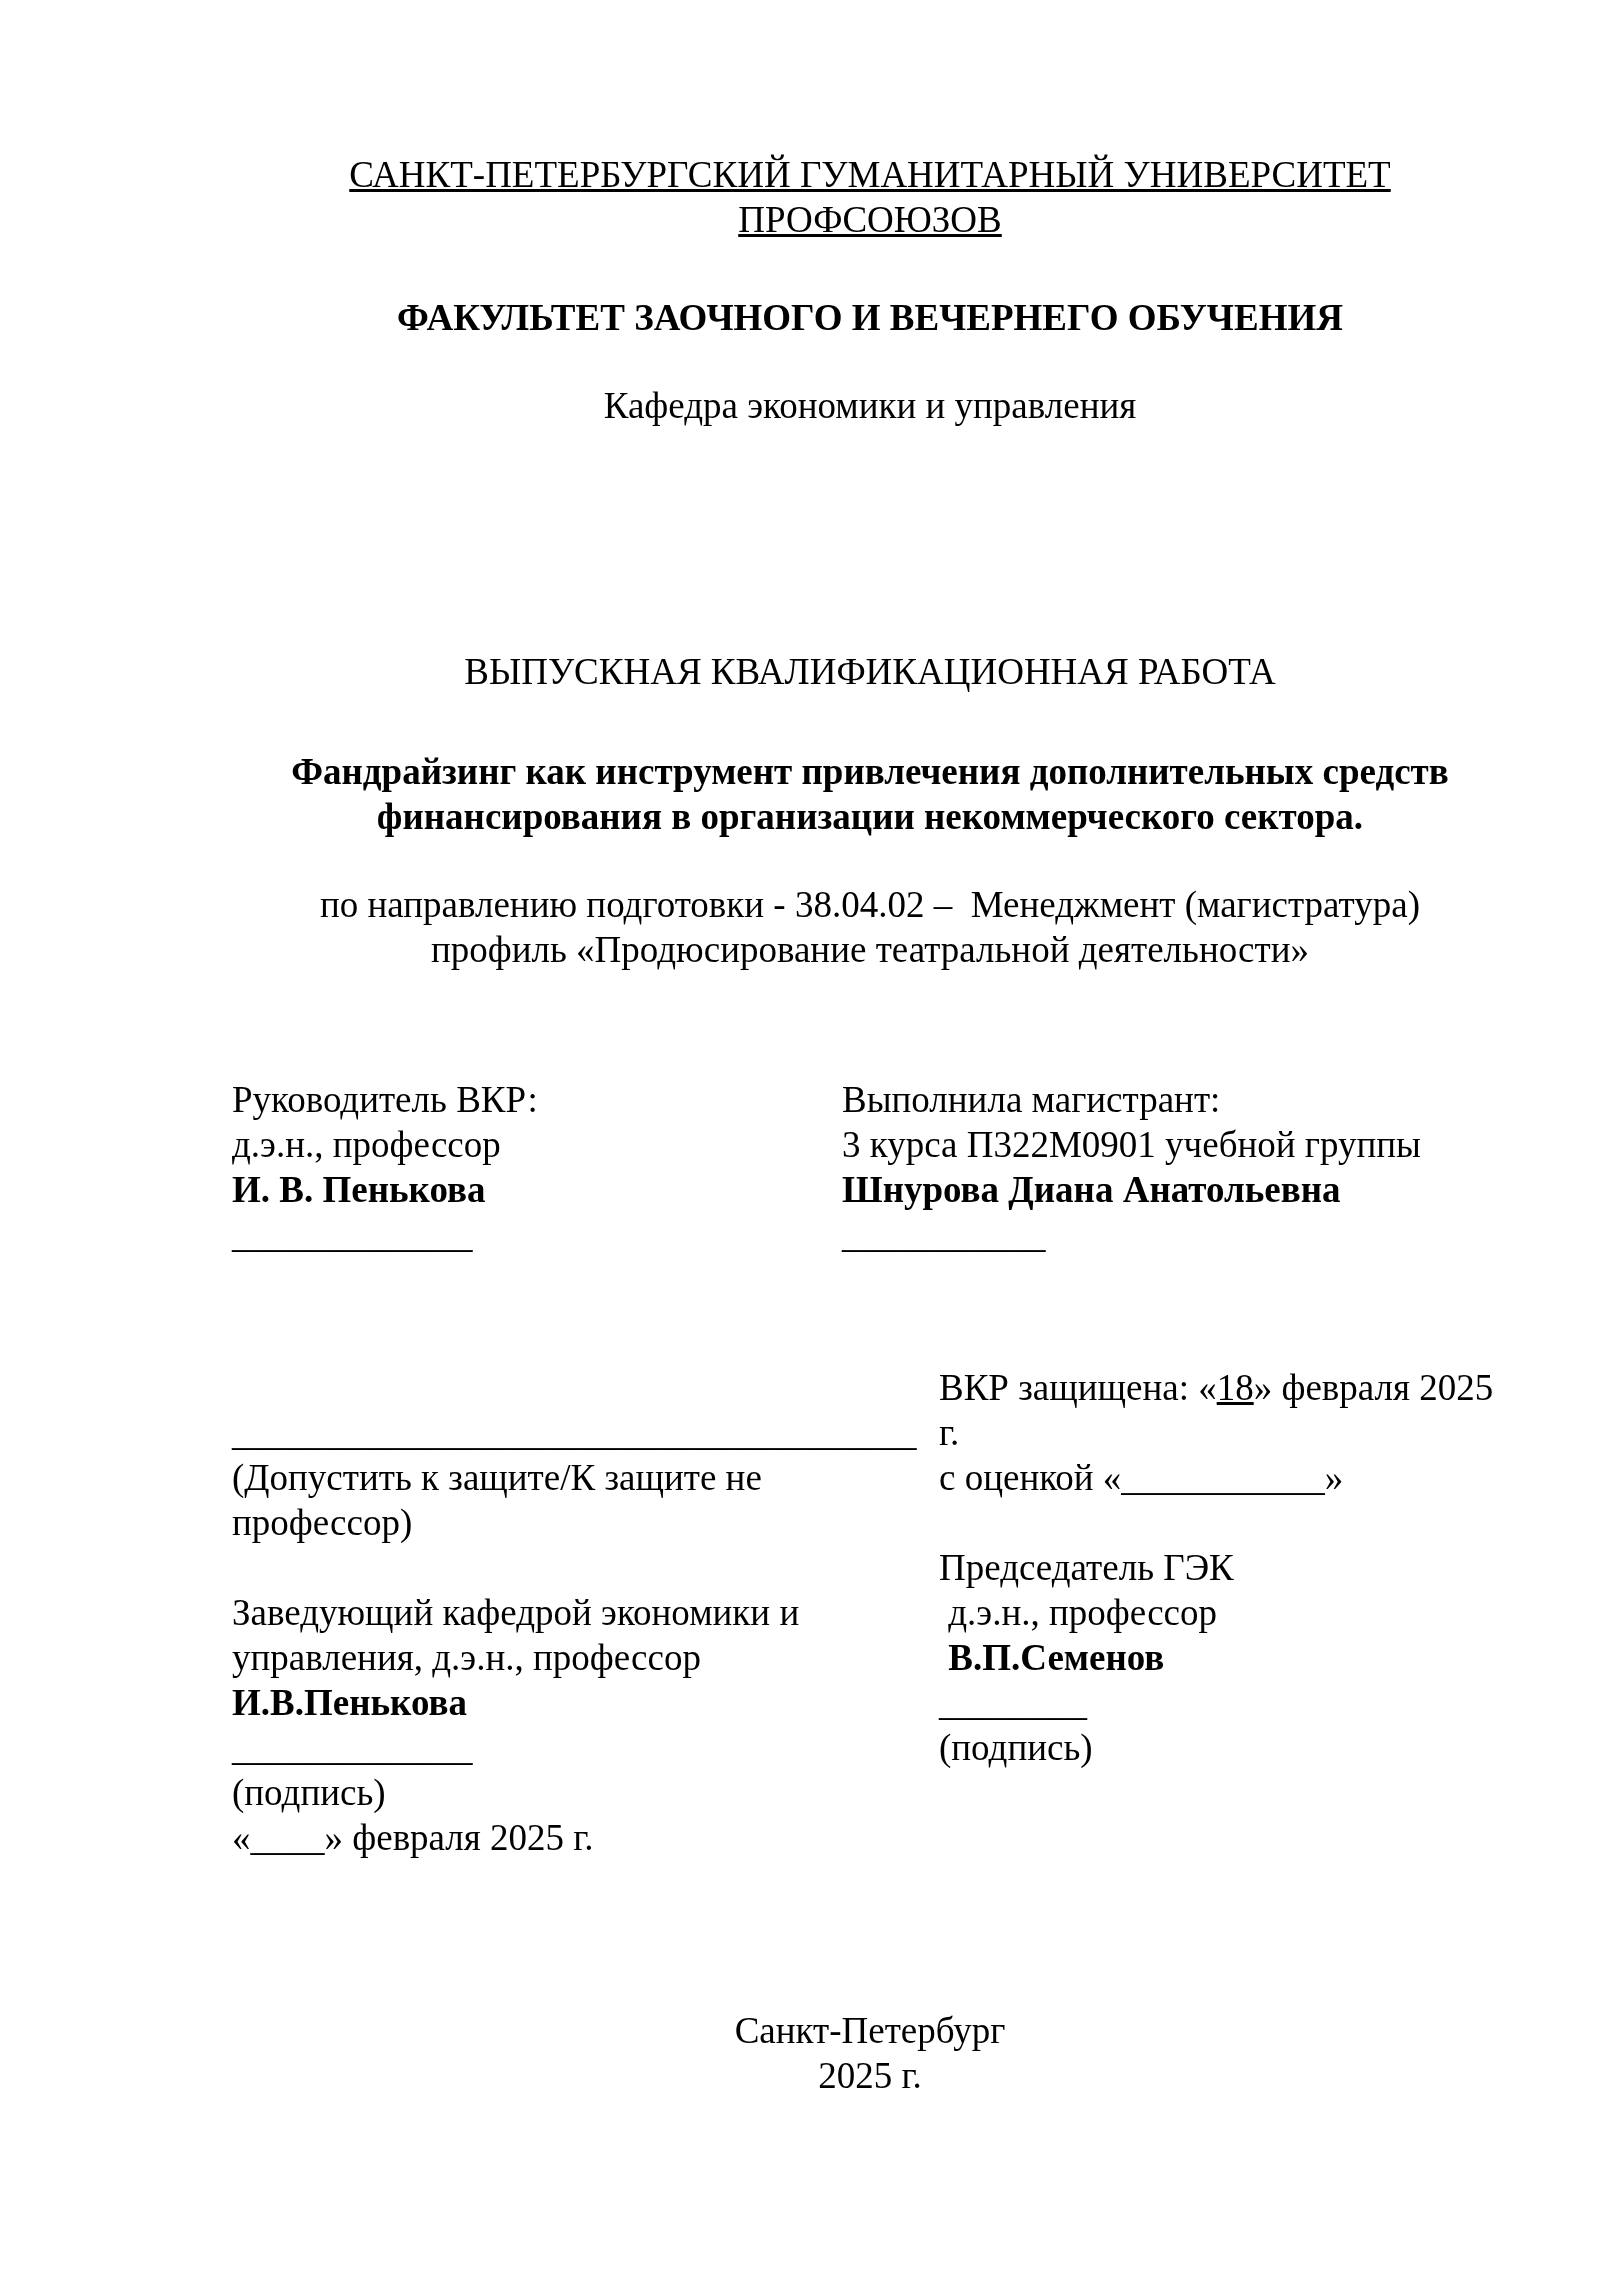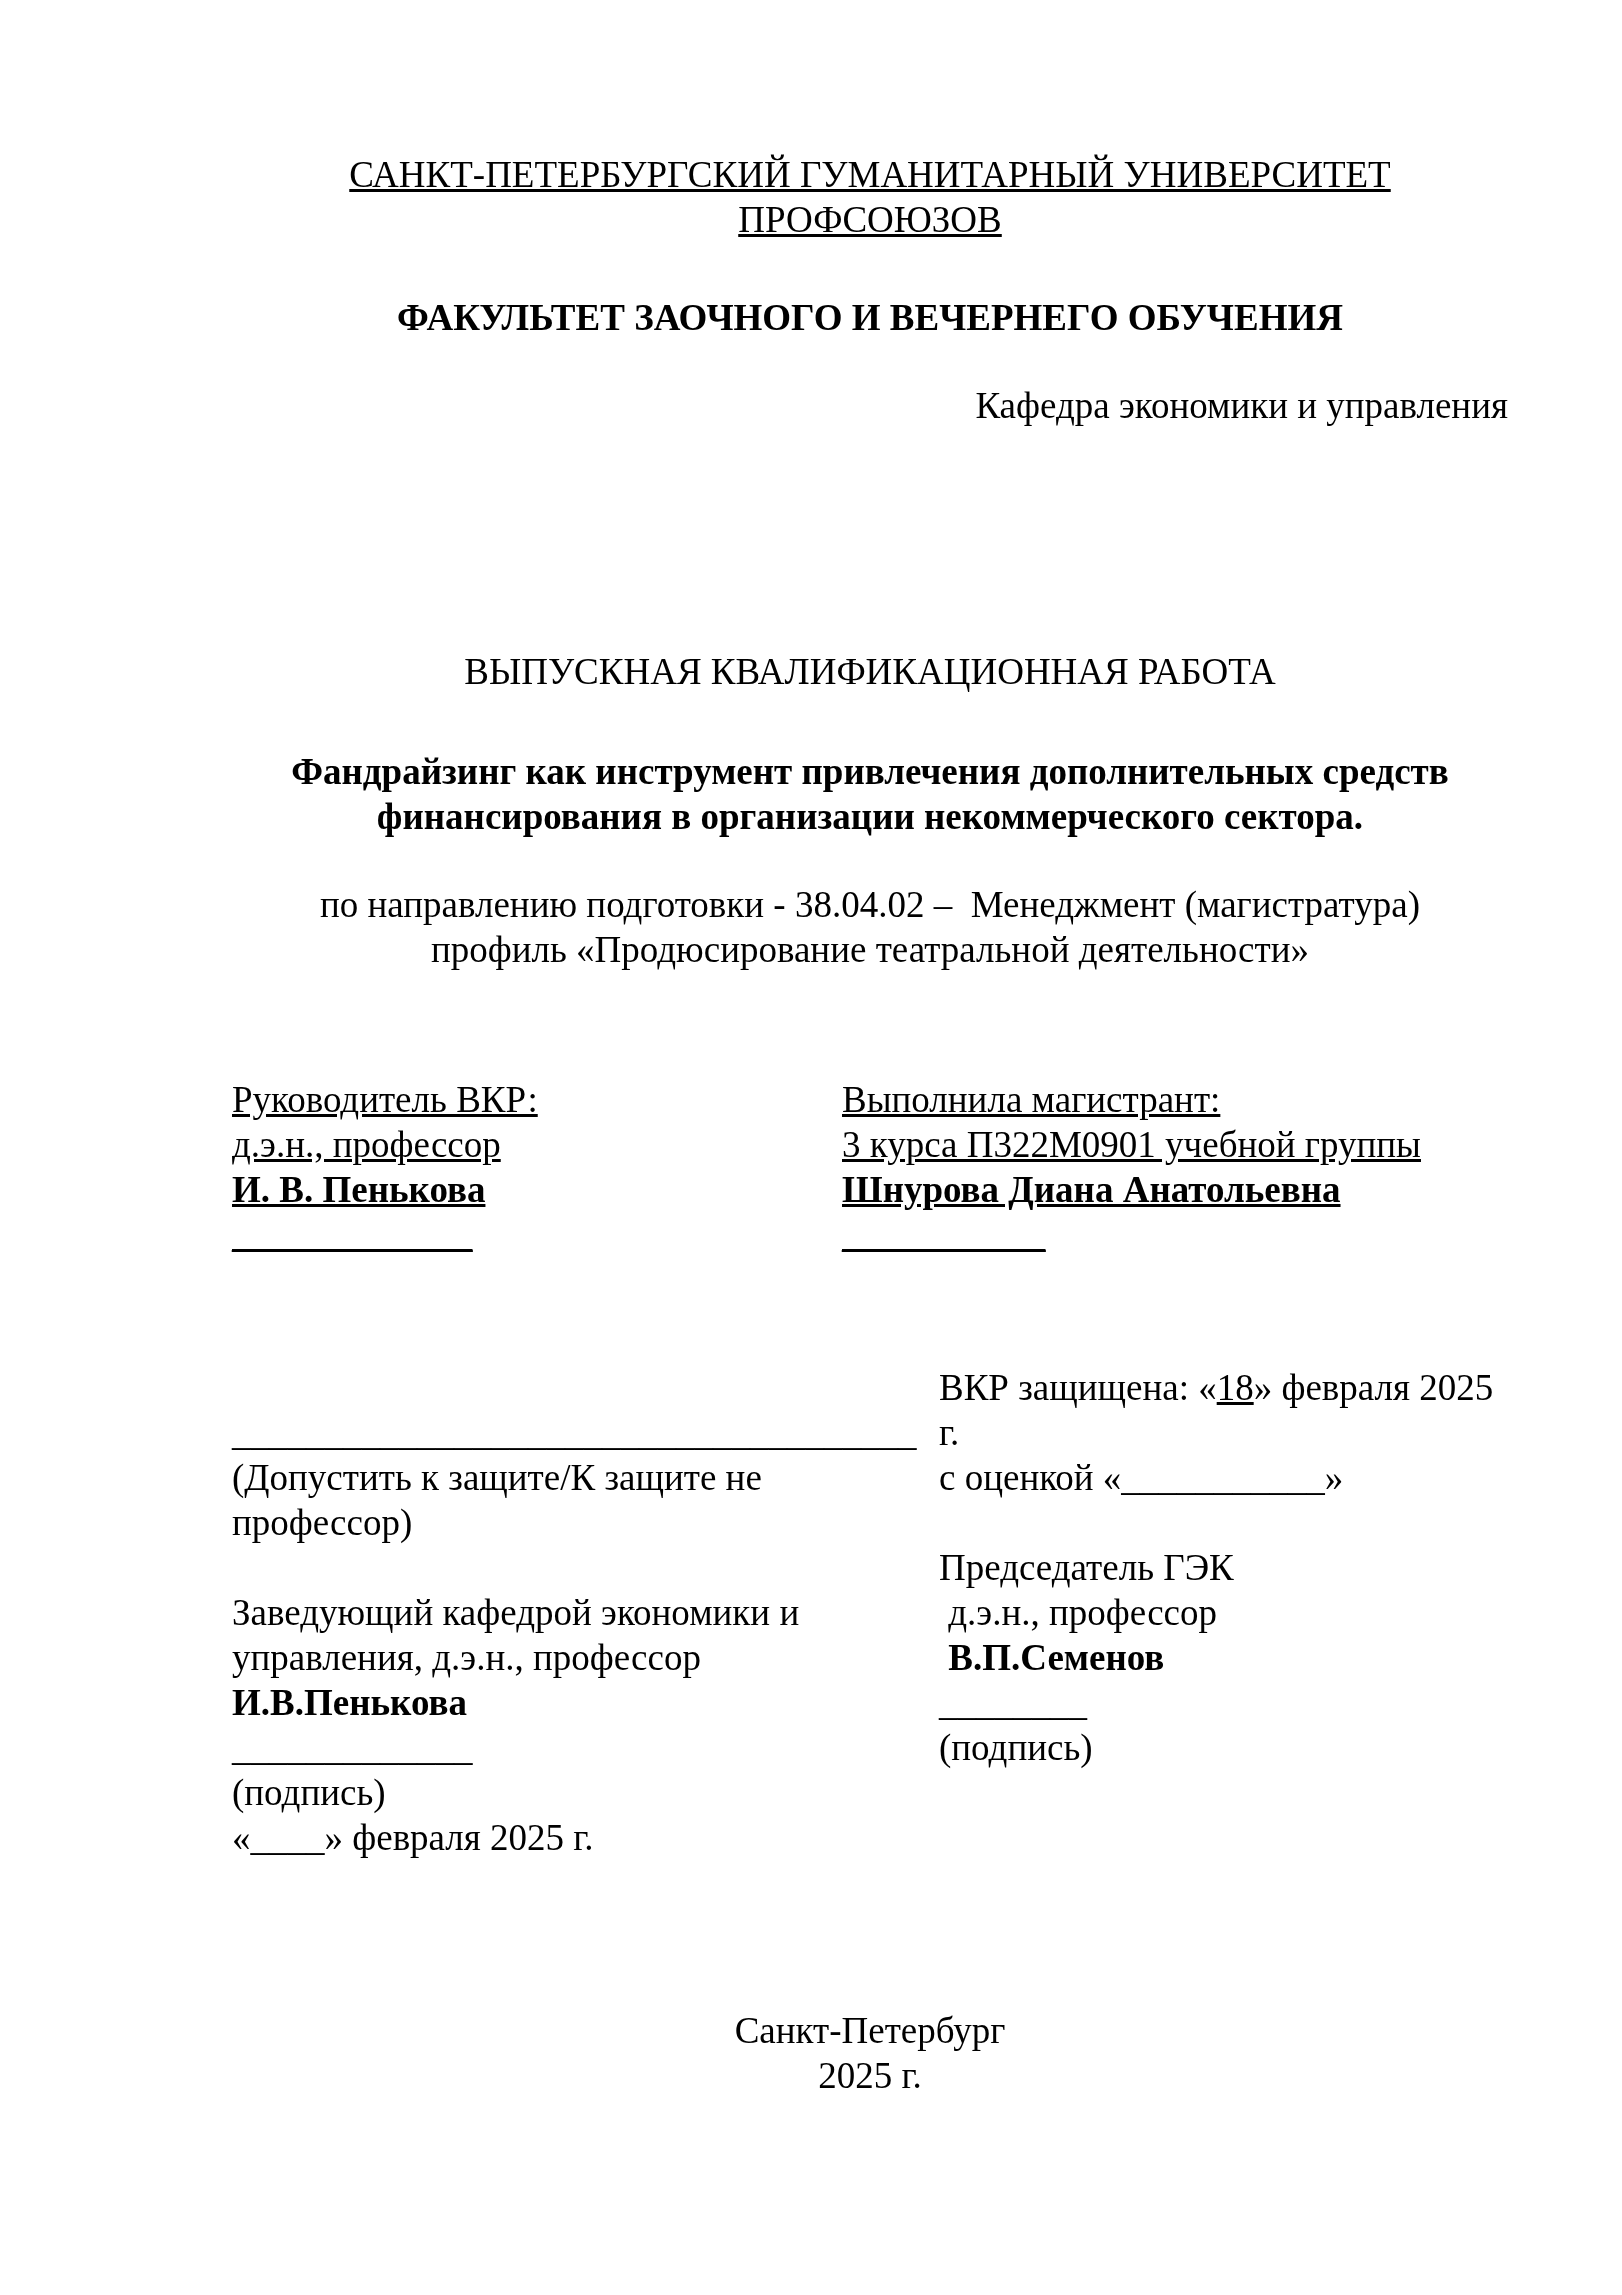--- a/index.html
+++ b/index.html
@@ -11,38 +11,37 @@
     background: #ffffff;
     color: #000000;
     font-family: "Liberation Serif", "DejaVu Serif", serif;
     font-size: 37px;
     line-height: 45px;
     box-sizing: border-box;
     padding: 152px 115px 0 232px;
     overflow: hidden;
   }
   .centered { text-align: center; }
-  .right    { text-align: right; }
+  .right    { text-align: center; }
   .bold     { font-weight: bold; }
   .uline    { text-decoration: underline; }
   .line     { white-space: pre-wrap; }
 
   .u-head       { margin-top: 0; }
   .faculty      { margin-top: 53px; font-weight: bold; }
   .dept         { margin-top: 43px; }
   .work-type    { margin-top: 221px; font-weight: normal; }
   .thesis-title { margin-top: 55px; font-weight: bold; }
   .program      { margin-top: 43px; }
 
   .block-a {
     margin-top: 105px;
     display: grid;
     grid-template-columns: 610px 1fr;
     grid-auto-rows: 45px;
-    text-decoration: underline;
   }
   .block-b {
     margin-top: 108px;
     display: grid;
     grid-template-columns: 707px 1fr;
     grid-auto-rows: 45px;
   }
   .cell { white-space: pre-wrap; overflow: visible; }
 
   .footer { margin-top: 148px; }

